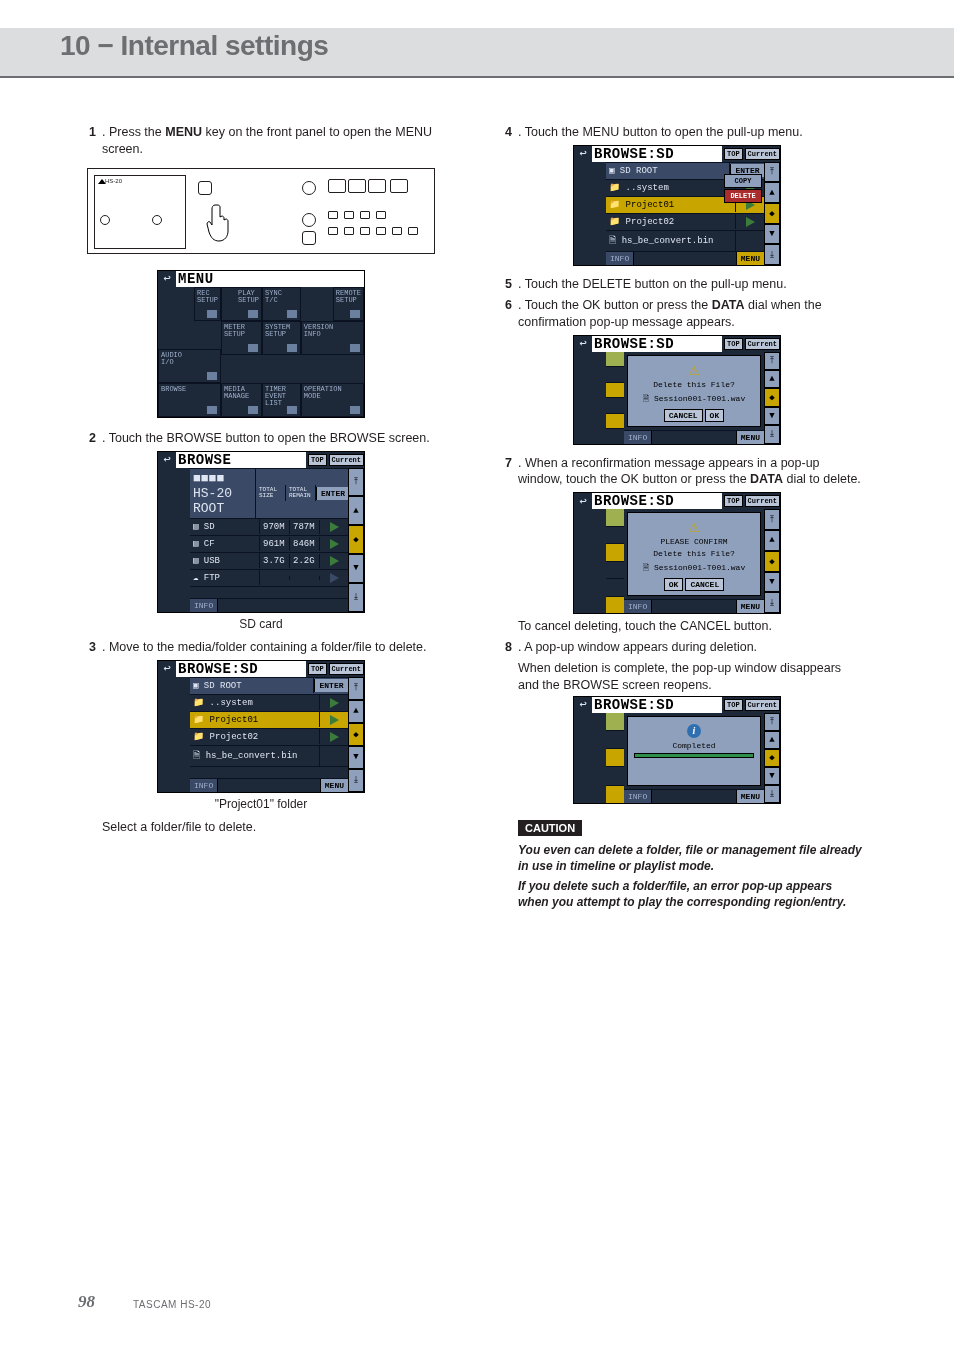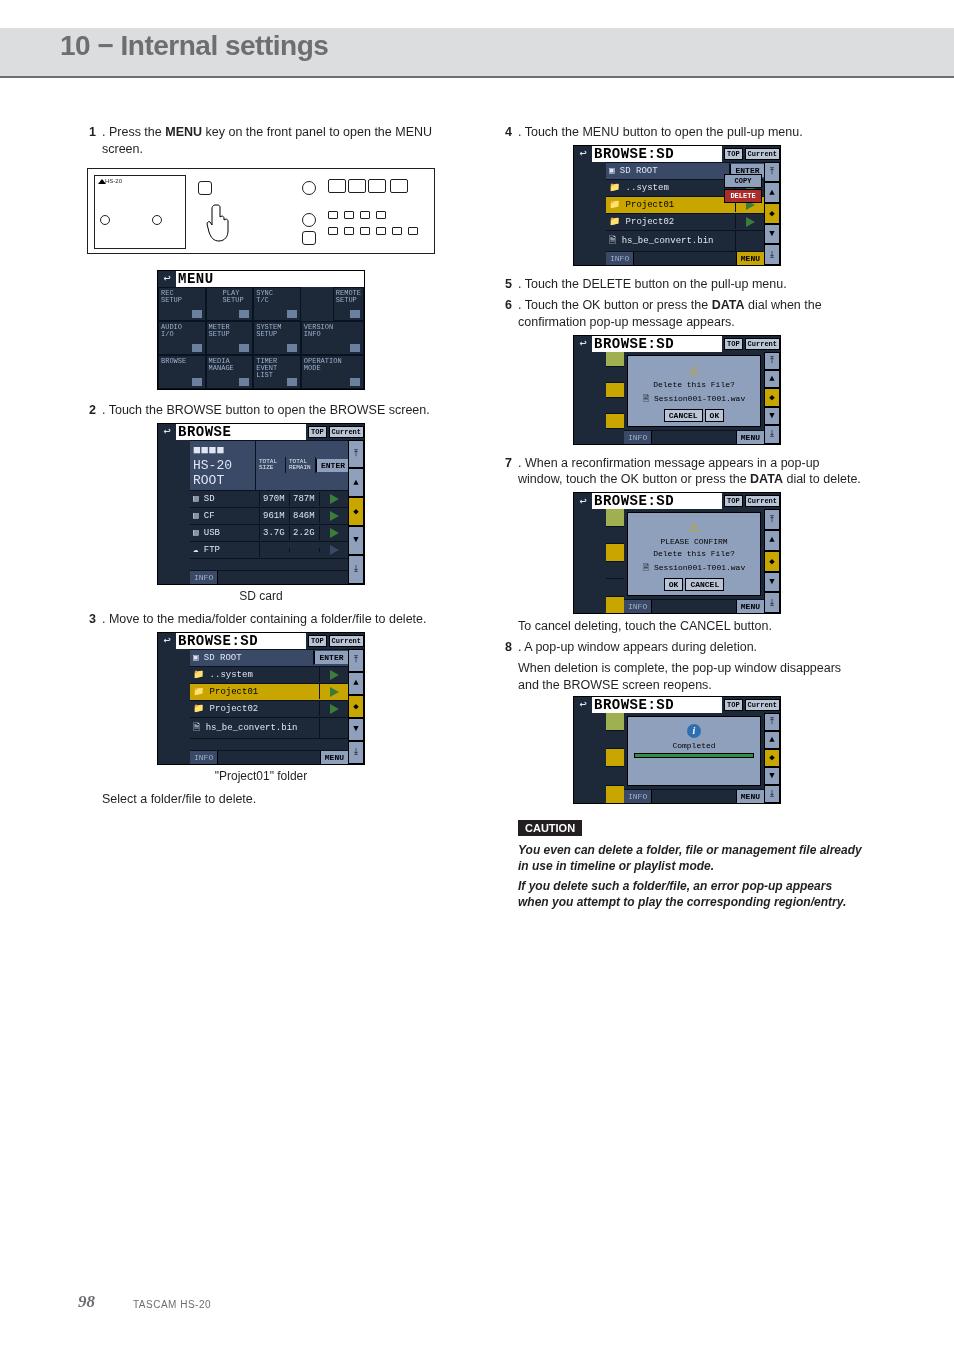--- a/index.html
+++ b/index.html
@@ -137,29 +137,29 @@
       </div>
     </div>
 
     <div class="fig-center">
       <div class="lcd">
         <div class="title-row">
           <div class="back-arrow">↩</div>
           <div class="title-box">MENU</div>
         </div>
         <div class="menu-grid" id="menu-grid">
-            <div class="mcell" style="white-space: pre;">REC
+            <div class="mcell" style="white-space: pre; margin-left: 36px;">REC
 SETUP<div class="micon"></div></div>
             <div class="mcell" style="white-space: pre; padding-left: 16px;">PLAY
 SETUP<div class="micon"></div></div>
             <div class="mcell" style="white-space: pre;">SYNC
 T/C<div class="micon"></div></div>
             <div class="mcell" style="white-space: pre; margin-left: 32px;">REMOTE
 SETUP<div class="micon"></div></div>
-            <div class="mcell" style="white-space: pre;">AUDIO
+            <div class="mcell" style="white-space: pre; margin-top: 28px;">AUDIO
 I/O<div class="micon"></div></div>
             <div class="mcell" style="white-space: pre;">METER
 SETUP<div class="micon"></div></div>
             <div class="mcell" style="white-space: pre;">SYSTEM
 SETUP<div class="micon"></div></div>
             <div class="mcell" style="white-space: pre;">VERSION
 INFO<div class="micon"></div></div>
             <div class="mcell" style="white-space: pre;">BROWSE<div class="micon"></div></div>
             <div class="mcell" style="white-space: pre;">MEDIA
 MANAGE<div class="micon"></div></div>

